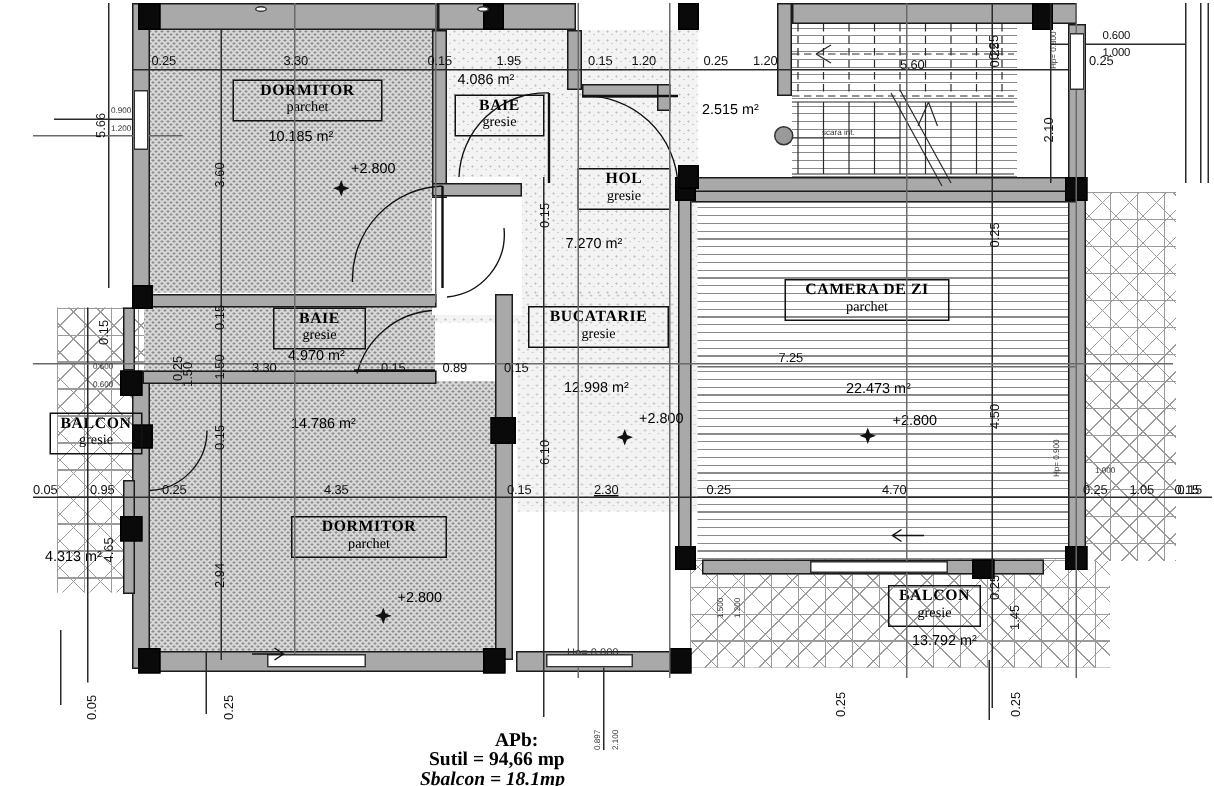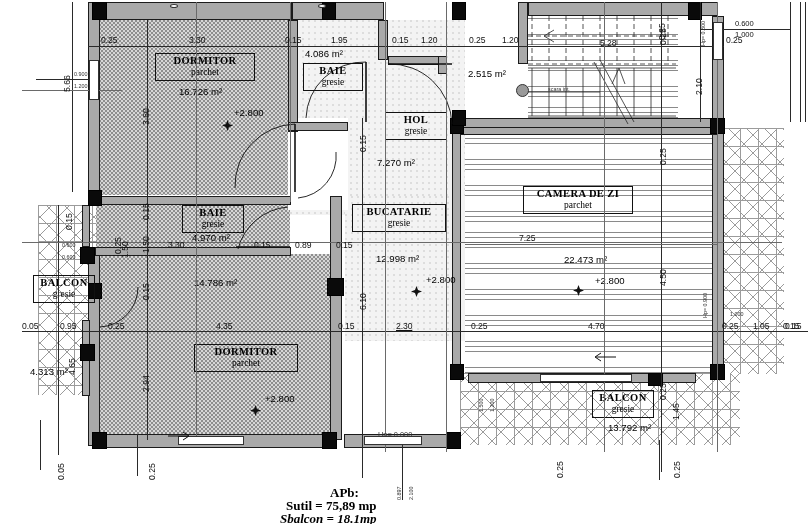--- a/index.html
+++ b/index.html
@@ -247,21 +247,21 @@
 
     <path class="stair-line" d="M95 62 L88 78 M95 62 L101 78" stroke-width="1"></path>
   </svg>
   <div class="abs" style="left:516px; top:84px; width:13px; height:13px; border-radius:50%; background:#9a9a9a; border:1px solid #333;"></div>
   <div class="abs dim-tiny" style="left:548px; top:86px;">scara int.</div>
 
   <div class="abs room-label" style="left:155px; top:53px; width:100px;">
     <span class="room-name">DORMITOR</span>
     <span class="room-finish">parchet</span>
   </div>
-  <div class="abs area" style="left:179px; top:86px;">16.726 m²</div>
+  <div class="abs area" style="left:179px; top:86px;">10.185 m²</div>
   <div class="abs level" style="left:234px; top:107px;">+2.800</div>
   <svg class="abs levelmark" style="left:222px; top:120px;" viewBox="0 0 11 11">
     <path d="M5.5 0 L7 4 L11 5.5 L7 7 L5.5 11 L4 7 L0 5.5 L4 4 Z" fill="#111"></path>
   </svg>
 
   <div class="abs area" style="left:305px; top:48px;">4.086 m²</div>
   <div class="abs room-label" style="left:303px; top:63px; width:60px;">
     <span class="room-name">BAIE</span>
     <span class="room-finish">gresie</span>
   </div>
@@ -348,21 +348,21 @@
   <div class="abs thinline" style="left:22px; top:90px; width:100px;"></div>
 
   <div class="abs dim" style="left:101px; top:35px;">0.25</div>
   <div class="abs dim" style="left:189px; top:35px;">3.30</div>
   <div class="abs dim" style="left:285px; top:35px;">0.15</div>
   <div class="abs dim" style="left:331px; top:35px;">1.95</div>
   <div class="abs dim" style="left:392px; top:35px;">0.15</div>
   <div class="abs dim" style="left:421px; top:35px;">1.20</div>
   <div class="abs dim" style="left:469px; top:35px;">0.25</div>
   <div class="abs dim" style="left:502px; top:35px;">1.20</div>
-  <div class="abs dim" style="left:600px; top:38px;">5.28</div>
+  <div class="abs dim" style="left:600px; top:38px;">5.60</div>
   <div class="abs dim" style="left:726px; top:35px;">0.25</div>
 
   <div class="abs dim" style="left:22px; top:321px;">0.05</div>
   <div class="abs dim" style="left:60px; top:321px;">0.95</div>
   <div class="abs dim" style="left:108px; top:321px;">0.25</div>
   <div class="abs dim" style="left:216px; top:321px;">4.35</div>
   <div class="abs dim" style="left:338px; top:321px;">0.15</div>
   <div class="abs dim" style="left:396px; top:321px;text-decoration:underline;">2.30</div>
   <div class="abs dim" style="left:471px; top:321px;">0.25</div>
   <div class="abs dim" style="left:588px; top:321px;">4.70</div>
@@ -439,20 +439,20 @@
   <svg class="abs" style="left:168px; top:431px; width:24px; height:10px;" viewBox="0 0 24 10">
     <path d="M0 5 L20 5 M15 1 L21 5 L15 9" stroke="#111" stroke-width="1" fill="none"></path>
   </svg>
   <svg class="abs" style="left:590px; top:352px; width:26px; height:10px;" viewBox="0 0 26 10">
     <path d="M26 5 L6 5 M11 1 L5 5 L11 9" stroke="#111" stroke-width="1" fill="none"></path>
   </svg>
 
   <div class="abs thinline" style="left:465px; top:244px; width:252px;"></div>
 
   <div class="abs footer-txt" style="left:330px; top:485px;">APb:</div>
-  <div class="abs footer-txt" style="left:286px; top:498px;">Sutil = 75,89 mp</div>
+  <div class="abs footer-txt" style="left:286px; top:498px;">Sutil = 94,66 mp</div>
   <div class="abs footer-txt" style="left:280px; top:511px;font-style:italic;">Sbalcon = 18.1mp</div>
 
   <div class="abs dimline-v" style="left:800px; top:2px; height:120px;"></div>
   <div class="abs dimline-v" style="left:805px; top:2px; height:120px;"></div>
   <div class="abs dim" style="left:785px; top:321px;">0.15</div>
 
 </div>
 
 </body></html>

